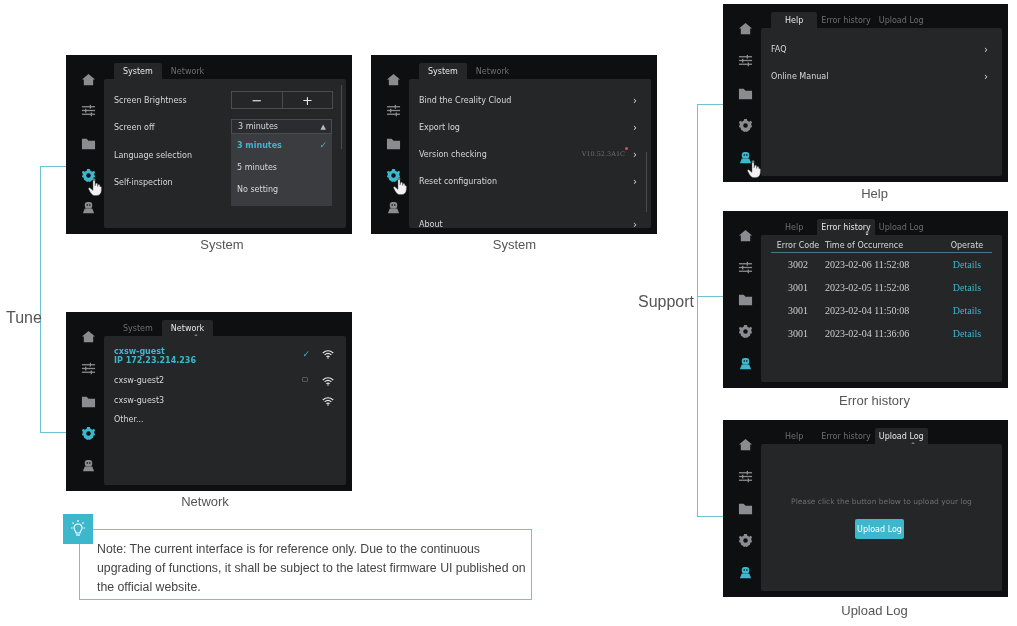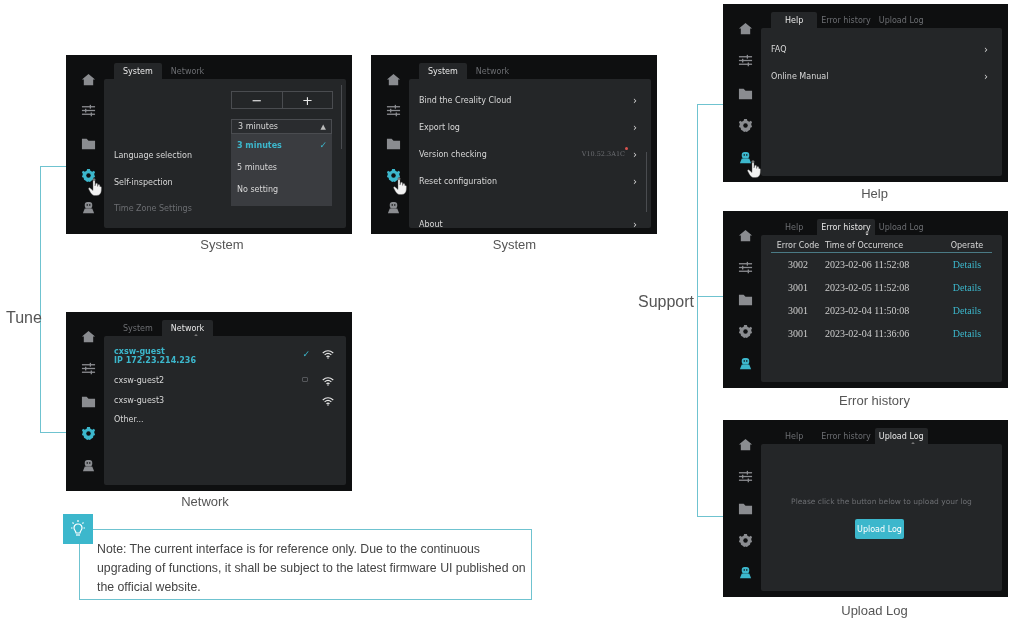--- a/index.html
+++ b/index.html
@@ -130,28 +130,31 @@
       </div>
   </div>
   <svg class="cursor" style="left:22px;top:123px">
       <use href="#i-hand"></use>
     </svg>
   <div class="tabs">
     <div class="tab active">System</div>
     <div class="tab">Network</div>
   </div>
   <div class="panel">
+    <div class="row" style="top:14px">
+        <span>Screen Brightness</span>
+      </div>
+    <div class="row" style="top:41px">
+        <span>Screen off</span>
+      </div>
     <div class="row" style="top:69px">
         <span>Language selection</span>
       </div>
     <div class="row" style="top:96px">
         <span>Self-inspection</span>
-      </div>
-    <div class="row" style="top:122px;color:#6c6e72">
-        <span>Time Zone Settings</span>
       </div>
 
     <div class="bright-ctrl" style="left:127px;top:12px">
       <span>−</span>
       <span>+</span>
     </div>
 
     <div class="dd" style="left:127px;top:40px;width:101px;height:87px">
       <div class="dd-head">
         <span>3 minutes</span>

